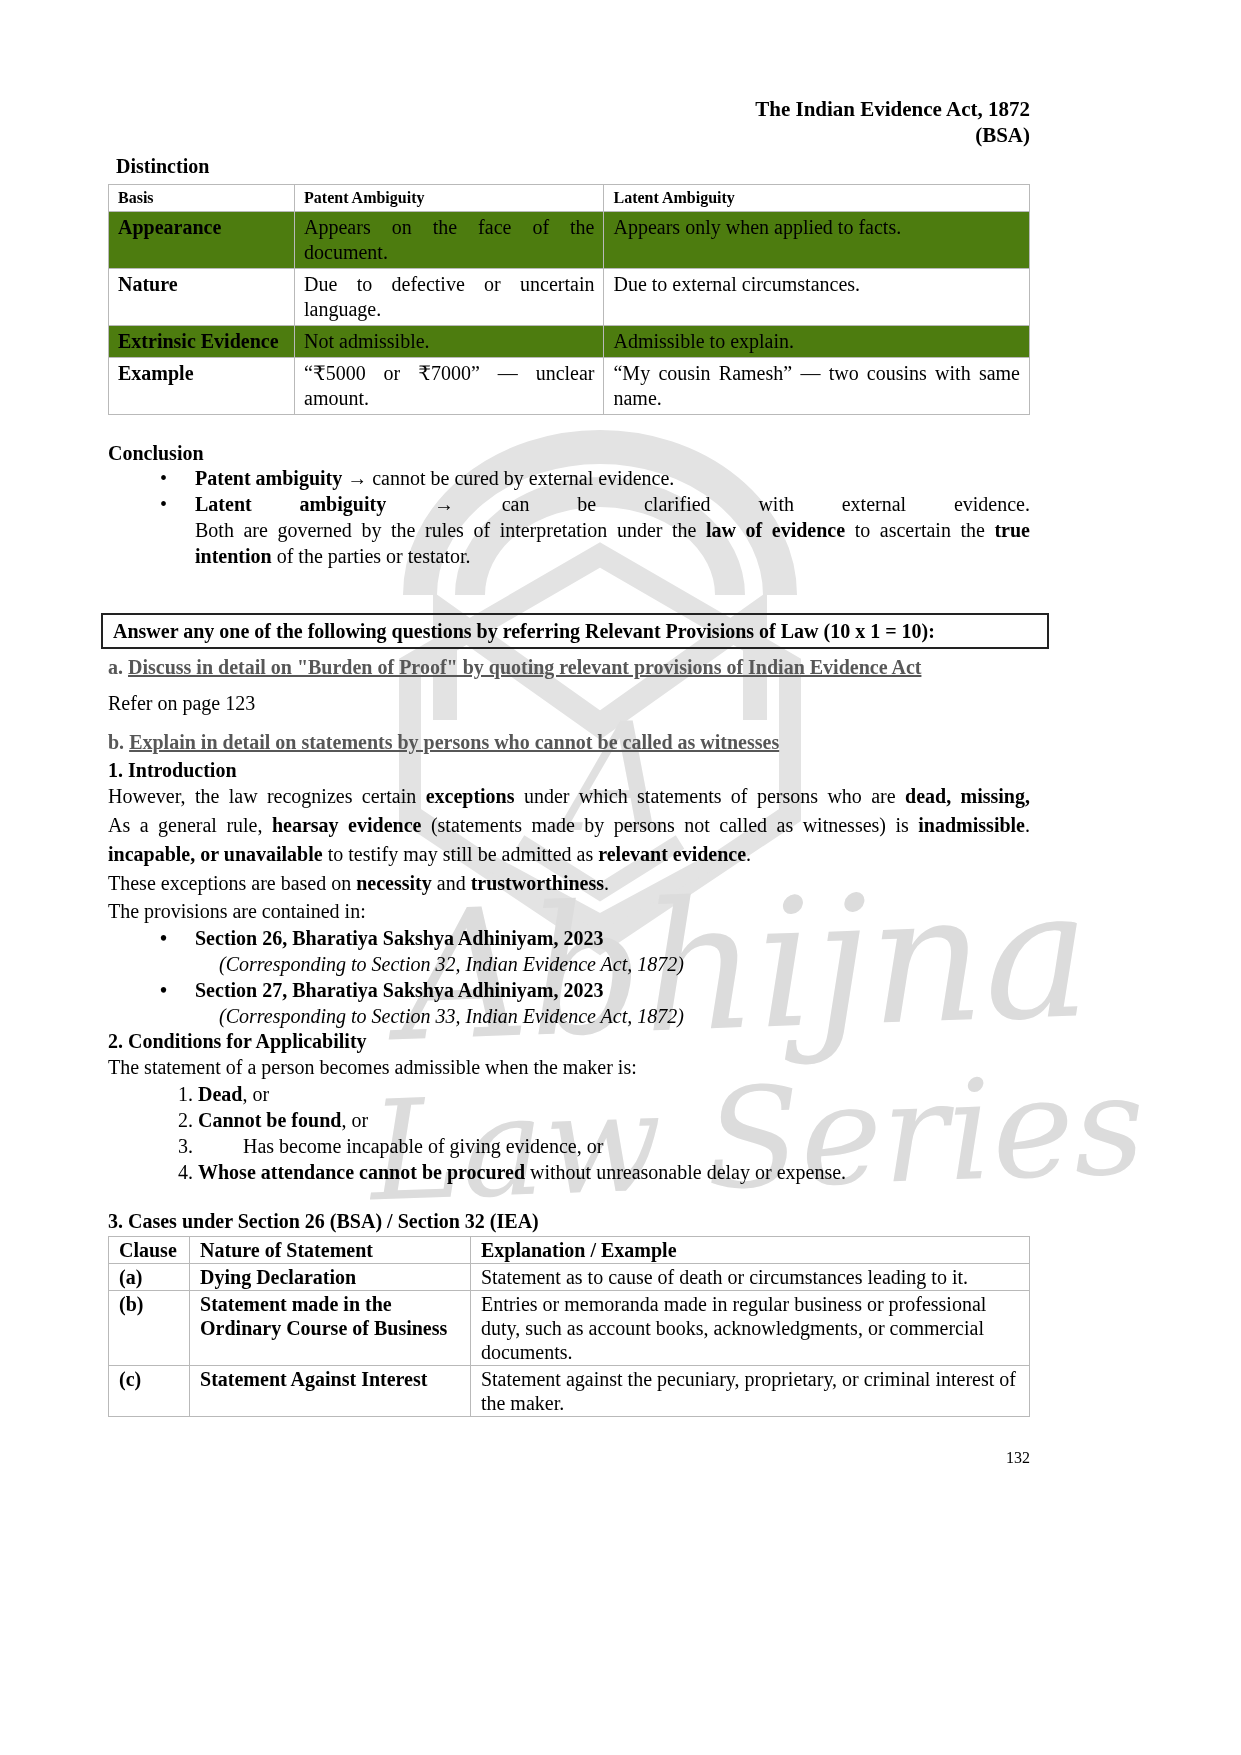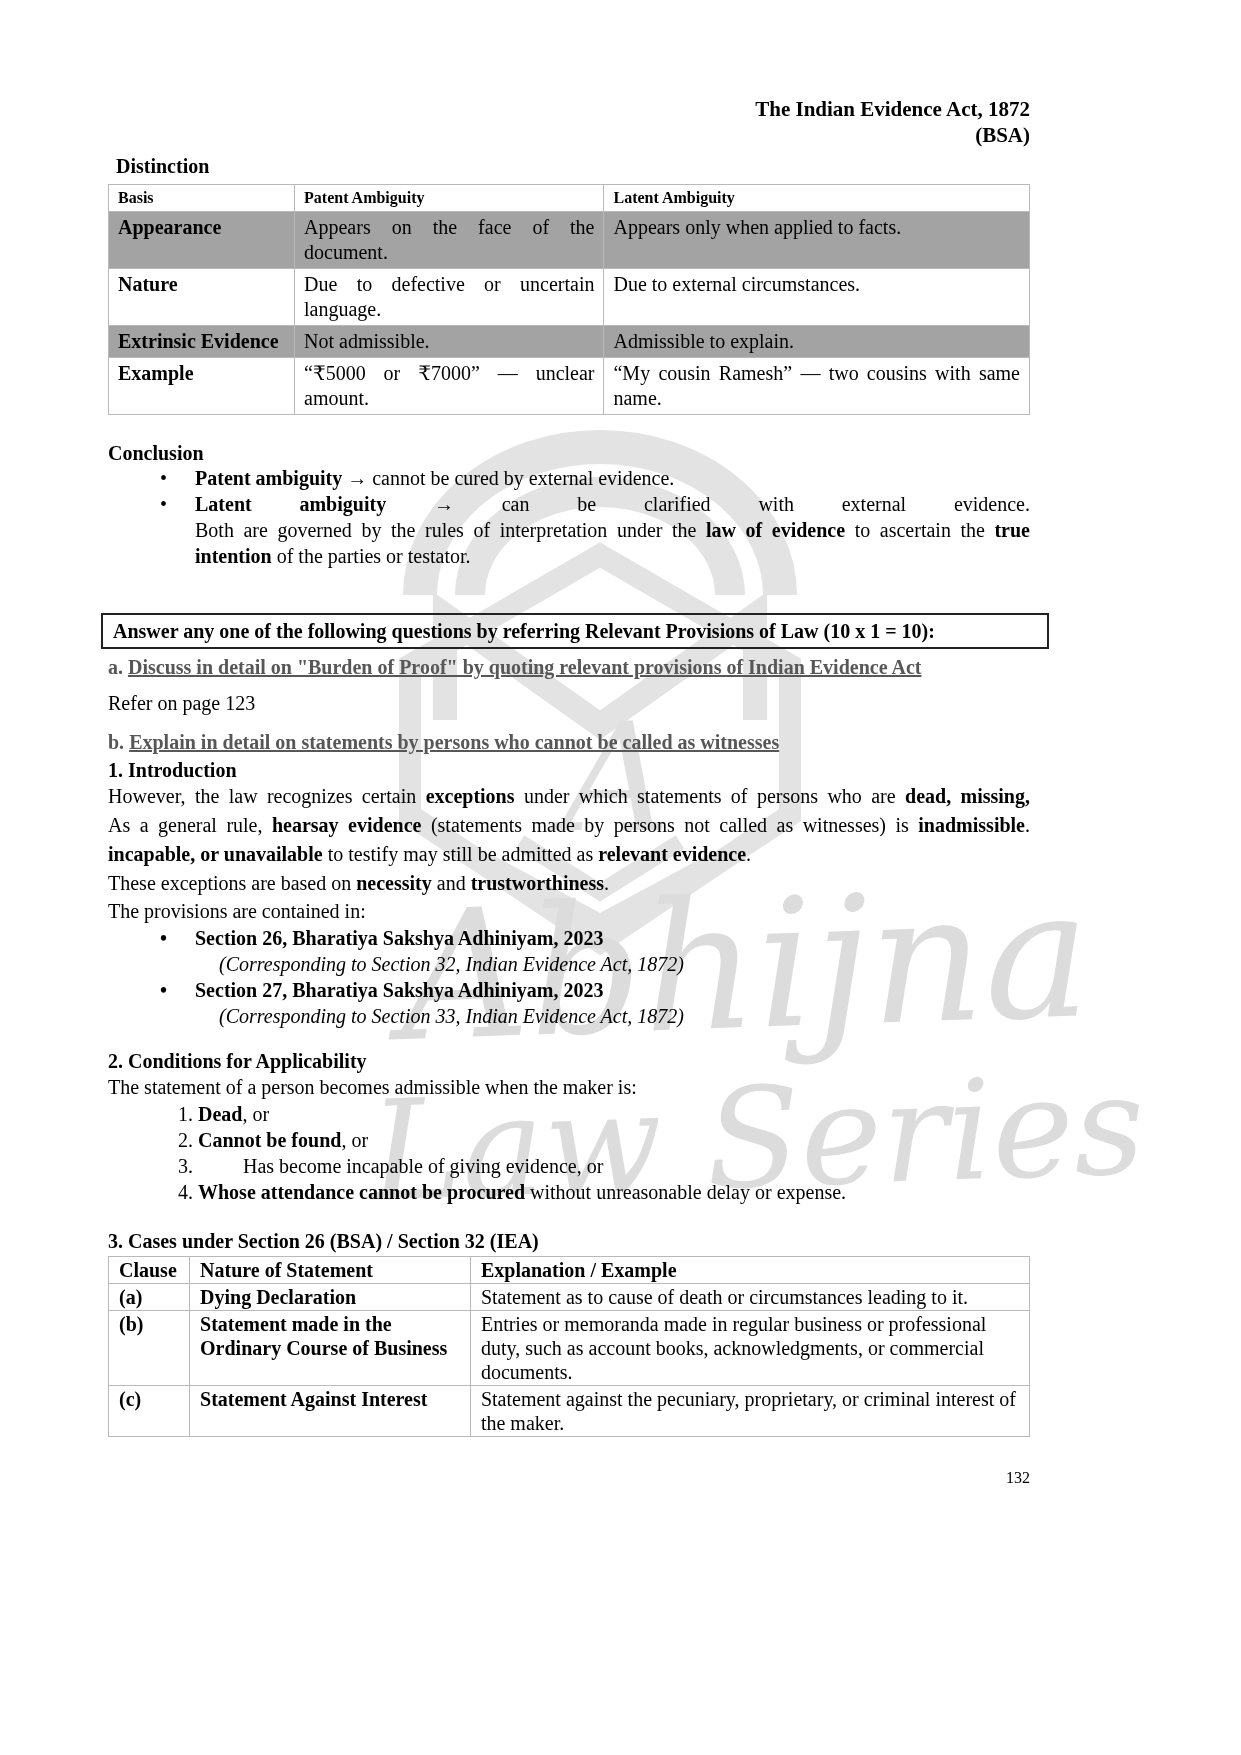--- a/index.html
+++ b/index.html
@@ -31,21 +31,21 @@
   .h-section{font-weight:bold;font-size:20px;line-height:24px;}
   .h-distinction{margin:6px 0 6px 8px;}
   table{border-collapse:collapse;width:100%;}
   th,td{border:1px solid #b9b9b9;vertical-align:top;text-align:left;}
   .t1 th{padding:2px 9px;line-height:22px;font-size:16px;}
   .t1 td{padding:3px 9px;line-height:25px;font-size:20px;}
   .t1 .c1{width:20.2%;font-weight:bold;}
   .t1 .c2{width:33.6%;}
   .t1 .c3{width:46.2%;}
   .t1 td.c2,.t1 td.c3{text-align:justify;}
-  tr.shaded td{background:#a3a3a3;}
+  tr.shaded td{background:#4d7c0f;}
   .mt-conclusion{margin-top:26px;}
   .bullet-row{display:flex;padding-left:52px;line-height:26px;}
   .bullet-dot{width:35px;flex:none;}
   .bullet-body{flex:1;}
   .spread{text-align:justify;text-align-last:justify;}
   .just{text-align:justify;}
   .fill{text-align:justify;text-align-last:justify;}
   .answer-box{
     margin-top:44px;margin-left:-7px;width:calc(100% + 2px);
     border:2px solid #222;
@@ -54,21 +54,21 @@
   }
   .q-line{margin-top:6px;color:#575757;font-weight:bold;font-size:20px;line-height:25px;}
   .q-line .ul{text-decoration:underline;text-decoration-thickness:2px;}
   .refer{margin:11px 0 14px 0;line-height:25px;}
   .intro-line{line-height:29px;}
   .prov-bullet{display:flex;padding-left:52px;line-height:26px;font-weight:bold;}
   .prov-note{margin-left:111px;font-style:italic;line-height:26px;font-family:Liberation Serif, serif;}
   .lead-line{line-height:28px;}
   .num-row{display:flex;padding-left:70px;line-height:26px;}
   .num{width:20px;flex:none;}
-  .mt-cond{margin-top:20px;}
+  .mt-cond{}
   .mt-cases{margin-top:24px;}
   .t2{margin-top:3px;}
   .t2 th{padding:1px 10px;line-height:24px;font-size:20px;}
   .t2 td{padding:1px 10px;line-height:24px;font-size:20px;}
   .t2 .c1{width:8.8%;}
   .t2 .c2{width:30.5%;}
   .t2 .c3{width:60.7%;}
   .t2 td.c1,.t2 td.c2{font-weight:bold;}
   .page-number{margin-top:28px;text-align:right;font-size:16px;line-height:25px;}
 </style>

